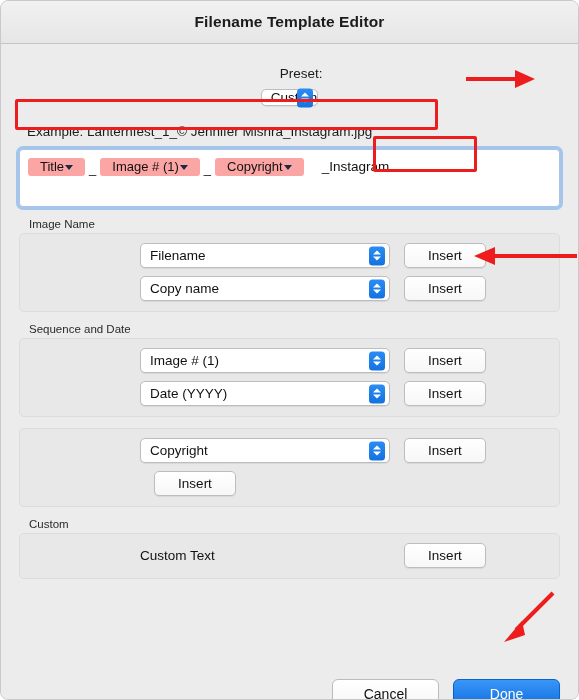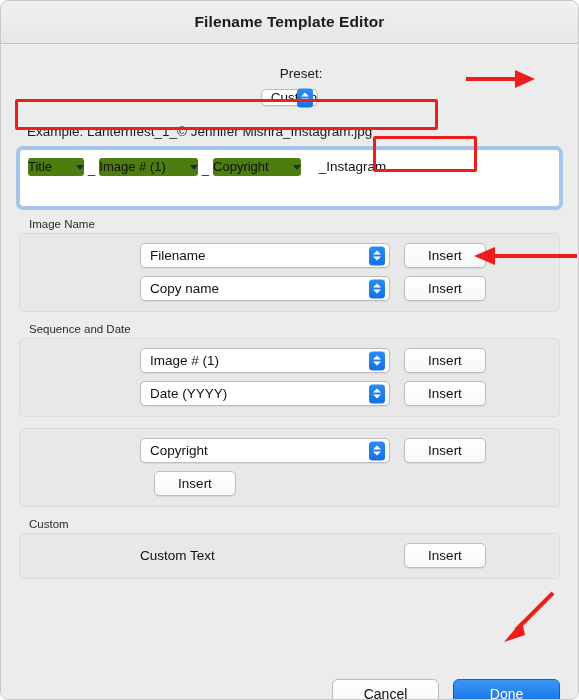--- a/index.html
+++ b/index.html
@@ -134,25 +134,25 @@
     flex-wrap: wrap;
   }
   .token-line {
     display: flex;
     align-items: center;
     height: 19px;
   }
   .token {
     display: inline-flex;
     align-items: center;
-    gap: 24px;
-    background: #4d7c0f;
+    gap: 1px;
+    background: #fca5a5;
     border-radius: 3px;
     height: 18px;
-    padding: 0 0;
+    padding: 0 12px;
     font-size: 13px;
     color: #111;
     white-space: nowrap;
   }
   .token .tchev {
     width: 0; height: 0;
     border-left: 4px solid transparent;
     border-right: 4px solid transparent;
     border-top: 5px solid #1a2a45;
     margin-top: 1px;

